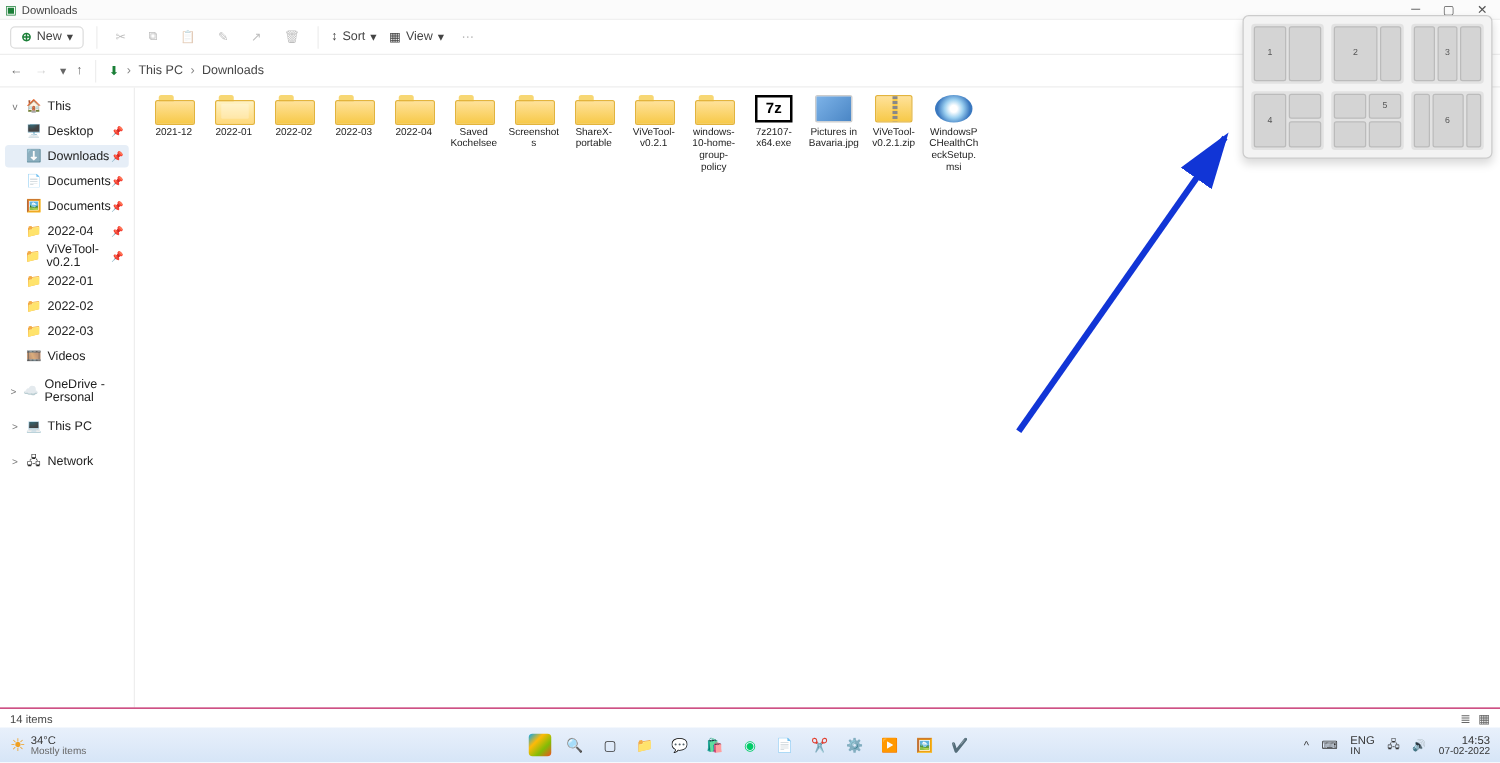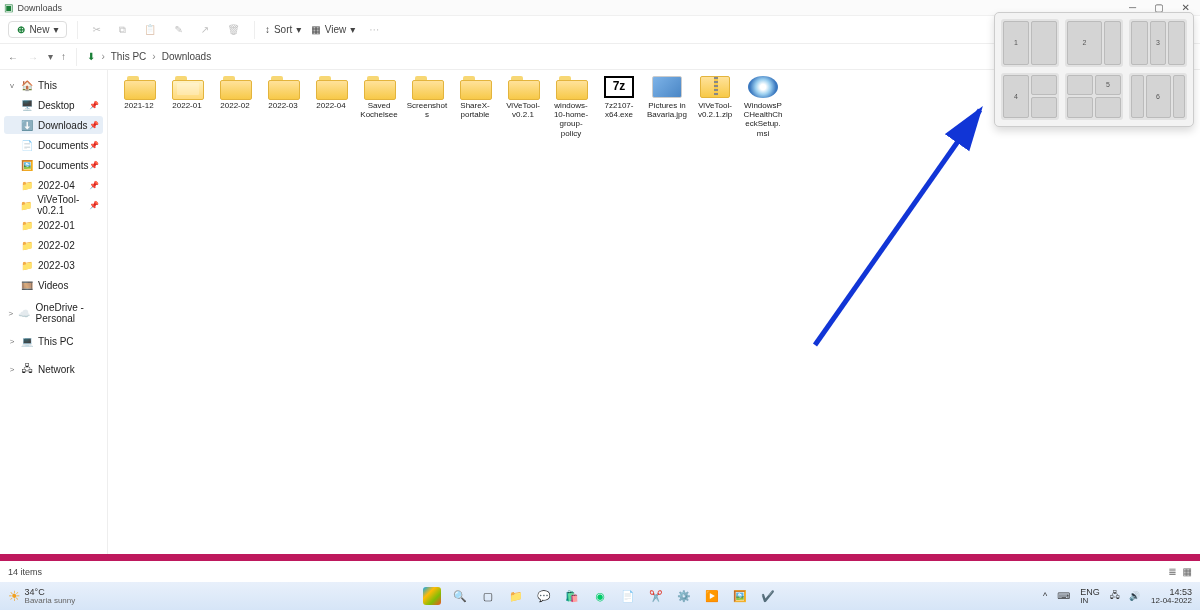--- a/index.html
+++ b/index.html
@@ -34,21 +34,21 @@
   .icon-folder { width: 30px; height: 22px; margin-bottom: 3px; position: relative; }
   .icon-folder::before { content: ""; position: absolute; left: 3px; top: 0; width: 12px; height: 6px; background: #f7d774; border-radius: 2px 2px 0 0; }
   .icon-folder::after { content: ""; position: absolute; left: 0; top: 4px; width: 30px; height: 18px; background: linear-gradient(to bottom,#ffe29a,#f7c948); border-radius: 2px; border: 1px solid #e3b43c; }
   .icon-folder.open::after { background: linear-gradient(to bottom,#fff2c2,#ffd97a); }
   .icon-folder .overlay { position: absolute; left: 5px; top: 7px; right: 3px; bottom: 3px; background: rgba(255,255,255,0.25); border-radius: 1px; z-index: 2; }
   .icon-img { width: 30px; height: 22px; margin-bottom: 3px; background: linear-gradient(135deg,#7db3e8,#4a86c5); border: 1px solid #ccc; border-radius: 2px; position: relative; }
   .icon-zip { width: 30px; height: 22px; margin-bottom: 3px; background: linear-gradient(to bottom,#ffe29a,#f7c948); border: 1px solid #e3b43c; border-radius: 2px; position: relative; }
   .icon-zip::after { content: ""; position: absolute; left: 13px; top: 0; bottom: 0; width: 4px; background: repeating-linear-gradient(#888,#888 2px,#f7c948 2px,#f7c948 4px); }
   .icon-7z { width: 30px; height: 22px; margin-bottom: 3px; background: #fff; border: 2px solid #000; display: flex; align-items: center; justify-content: center; font-weight: bold; font-size: 12px; color: #000; }
   .icon-msi { width: 30px; height: 22px; margin-bottom: 3px; border-radius: 50%; background: radial-gradient(circle,#fff 15%,#9cd0f0 40%,#3a78bf 70%); position: relative; }
-  .statusbar { height: 28px; border-top: 7px solid #be185d; display: flex; align-items: center; padding: 0 8px; font-size: 9px; color: #444; justify-content: center; }
+  .statusbar { height: 16px; border-top: 1px solid #be185d; display: flex; align-items: center; padding: 0 8px; font-size: 9px; color: #444; justify-content: center; }
   .statusbar .spacer { flex: 1; }
   .statusbar .viewicons { display: flex; gap: 6px; color: #666; font-size: 10px; }
   .taskbar { height: 28px; background: linear-gradient(to bottom,#e8f0fb,#d6e5f7); display: flex; align-items: center; padding: 0 8px; font-size: 9px; color: #333; position: relative; }
   .taskbar .weather { display: flex; align-items: center; gap: 4px; }
   .taskbar .weather .sun { color: #f0a020; font-size: 14px; }
   .taskbar .center-icons { position: absolute; left: 50%; transform: translateX(-50%); display: flex; align-items: center; gap: 10px; }
   .taskbar .tb-ico { width: 18px; height: 18px; border-radius: 3px; display: flex; align-items: center; justify-content: center; font-size: 11px; }
   .taskbar .start { background: linear-gradient(135deg,#05a6f0,#ffba08,#81bc06,#f25022); }
   .taskbar .tray { margin-left: auto; display: flex; align-items: center; gap: 10px; }
   .snap-layouts { position: absolute; top: 12px; right: 6px; width: 200px; height: 115px; background: #f3f3f3; border: 1px solid #ccc; border-radius: 5px; padding: 6px; display: grid; grid-template-columns: 1fr 1fr 1fr; grid-template-rows: 1fr 1fr; gap: 6px; box-shadow: 0 4px 8px rgba(0,0,0,.15); z-index: 10; }
@@ -273,21 +273,21 @@
       <span>≣</span>
       <span>▦</span>
     </div>
   </div>
 
   <div class="taskbar">
     <div class="weather">
       <span class="sun">☀</span>
       <div style="line-height:1;">
         <div>34°C</div>
-        <div style="font-size:8px;color:#666">Bavaria sunny</div>
+        <div style="font-size:8px;color:#666">Mostly items</div>
       </div>
     </div>
     <div class="center-icons">
       <span class="tb-ico start"></span>
       <span class="tb-ico">🔍</span>
       <span class="tb-ico">▢</span>
       <span class="tb-ico">📁</span>
       <span class="tb-ico">💬</span>
       <span class="tb-ico">🛍️</span>
       <span class="tb-ico" style="color:#0c6">◉</span>
@@ -302,21 +302,21 @@
       <span>^</span>
       <span>⌨</span>
       <div style="line-height:1;">
         <div>ENG</div>
         <div style="font-size:8px">IN</div>
       </div>
       <span>🖧</span>
       <span>🔊</span>
       <div style="line-height:1;text-align:right">
         <div>14:53</div>
-        <div style="font-size:8px">12-04-2022</div>
+        <div style="font-size:8px">07-02-2022</div>
       </div>
     </div>
   </div>
 
   <div class="snap-layouts">
     <div class="snap-group" style="grid-template-columns:1fr 1fr">
       <div class="snap-cell">1</div>
       <div class="snap-cell"></div>
     </div>
     <div class="snap-group" style="grid-template-columns:2fr 1fr">

